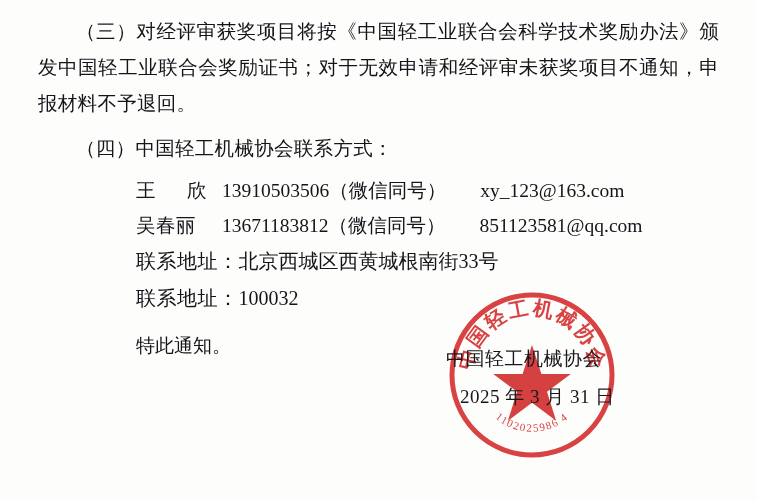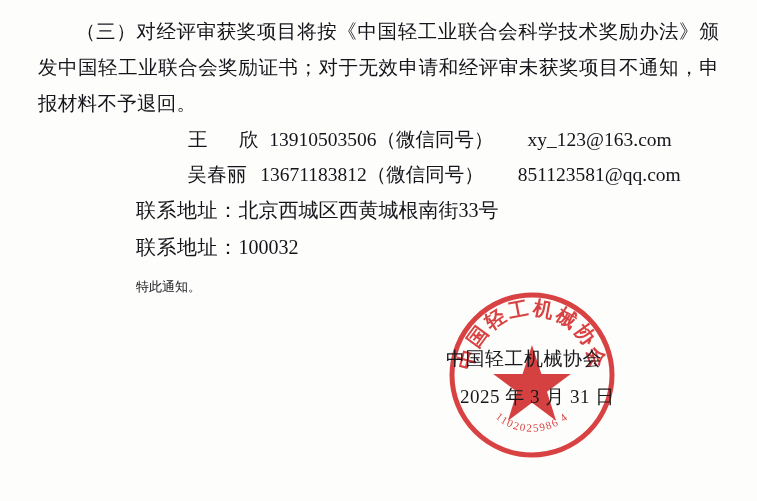--- a/index.html
+++ b/index.html
@@ -31,22 +31,22 @@
   }
   .p1 {
     margin-top: 4px;
     text-indent: 38px;
   }
   .p2 {
     margin-top: 9px;
     text-indent: 38px;
   }
   .contacts {
+    margin-top: 6px;
     padding-left: 98px;
-    text-align: center;
   }
   .contact-row {
     font-size: 19.5px;
     line-height: 35px;
     white-space: nowrap;
   }
   .c-name {
     display: inline-block;
     width: 86px;
     letter-spacing: 6px;
@@ -69,24 +69,24 @@
   .info-row {
     font-size: 20px;
     line-height: 37px;
     padding-left: 98px;
     white-space: nowrap;
   }
   .info-label {
     letter-spacing: 0.5px;
   }
   .notice {
-    font-size: 13px;
+    font-size: 19px;
     line-height: 37px;
     padding-left: 98px;
-    margin-top: 2px;
+    margin-top: 10px;
   }
   .sig-block {
     position: absolute;
     left: 446px;
     top: 340px;
     font-size: 19px;
     line-height: 38px;
     color: #17171c;
     letter-spacing: 0.5px;
     z-index: 3;
@@ -116,20 +116,21 @@
     fill: #cf2222;
   }
 </style>
 </head>
 <body>
 
 <div class="page">
 
   <p class="para p1">（三）对经评审获奖项目将按《中国轻工业联合会科学技术奖励办法》颁发中国轻工业联合会奖励证书；对于无效申请和经评审未获奖项目不通知，申报材料不予退回。</p>
 
+  <p class="para p2">（四）中国轻工机械协会联系方式：</p>
 
   <div class="contacts">
 
     <div class="contact-row">
       <span class="c-name">王　欣</span><span class="c-phone">13910503506</span><span class="c-note">（微信同号）</span><span class="c-mail">xy_123@163.com</span>
     </div>
 
     <div class="contact-row">
       <span class="c-name wide">吴春丽</span><span class="c-phone">13671183812</span><span class="c-note">（微信同号）</span><span class="c-mail">851123581@qq.com</span>
     </div>

